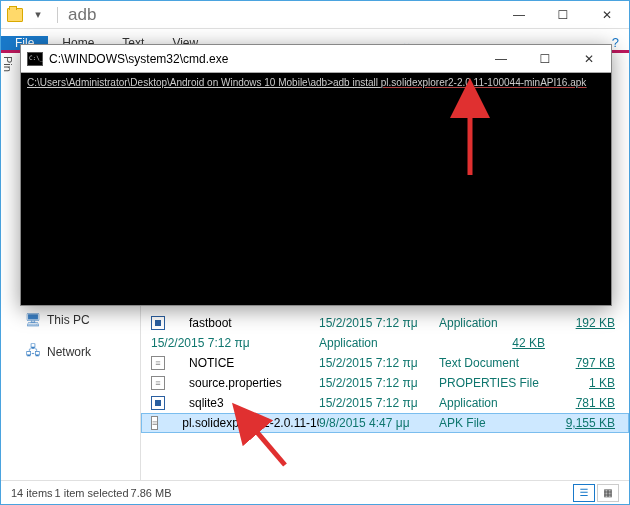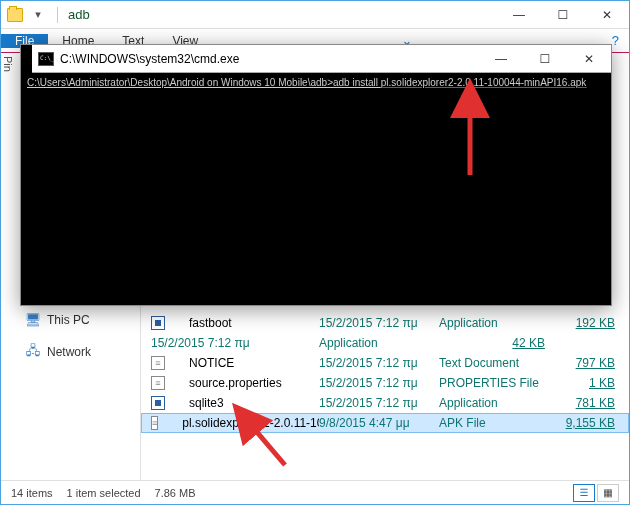--- a/index.html
+++ b/index.html
@@ -6,25 +6,25 @@
 body { width: 630px; height: 505px; overflow: hidden; background: #fff; position: relative; }
 
 .explorer-window { width: 100%; height: 100%; border: 1px solid #4aa3df; display: flex; flex-direction: column; background: #fff; }
 
 .titlebar-ex { height: 28px; background: #fff; display: flex; align-items: center; justify-content: space-between; border-bottom: 1px solid #e0e0e0; }
 .titlebar-left { display: flex; align-items: center; gap: 6px; padding-left: 6px; }
 .folder-icon { width: 16px; height: 14px; background: #ffd96a; border: 1px solid #d9a900; border-radius: 1px; position: relative; }
 .folder-icon::before { content:''; position:absolute; top:-3px; left:1px; width:6px; height:3px; background:#ffd96a; border:1px solid #d9a900; border-bottom:none; }
 .qat-btn { width: 18px; display:flex; justify-content:center; color:#555; font-size:11px; }
 .titlebar-sep { width:1px; height:16px; background:#ccc; margin:0 4px; }
-.titlebar-title { font-size: 13px; color: #14532d; }
+.titlebar-title { font-size: 17px; color: #737373; }
 .winbtns { display:flex; }
 .winbtn { width: 44px; height: 28px; display:flex; align-items:center; justify-content:center; font-size: 12px; color:#333; }
 
-.menubar { height: 24px; display:flex; align-items:center; border-bottom:1px solid #be185d; position: relative; }
+.menubar { height: 24px; display:flex; align-items:flex-end; border-bottom:3px solid #be185d; position: relative; }
 .menutab { padding: 0 14px; font-size: 12px; display:flex; align-items:center; color:#333; }
 .menutab.file { background:#1979ca; color:#fff; }
 .help-icon { margin-left:auto; padding:0 10px; display:flex; align-items:center; color:#1979ca; font-size:13px; }
 
 .content-area { flex:1; display:flex; overflow:hidden; }
 .navpane { width: 140px; border-right: 1px solid #e0e0e0; padding-top: 6px; }
 .nav-item { display:flex; align-items:center; gap:6px; padding: 3px 10px 3px 24px; font-size: 12px; color:#333; }
 .nav-item .ico { width:16px; display:flex; justify-content:center; font-size:13px; }
 .thispc .ico { color:#3a7fc4; }
 .network .ico { color:#3a7fc4; }
@@ -33,29 +33,29 @@
 .file-row { display:grid; grid-template-columns: 1fr 120px 110px 70px; padding: 1px 10px; align-items:center; height: 20px; }
 .file-row.selected { background:#cde8ff; border:1px solid #7abdee; padding:0 9px; }
 .file-name { display:flex; align-items:center; gap:24px; white-space:nowrap; overflow:hidden; }
 .ficon { width:14px; height:14px; border:1px solid #888; background:#fff; display:inline-flex; align-items:center; justify-content:center; font-size:8px; }
 .ficon.app { border-color:#2a5fa0; }
 .ficon.app::after { content:''; width:6px; height:6px; background:#2a5fa0; }
 .ficon.txt::after { content:'≡'; color:#888; font-size:9px; }
 .file-size { text-align:right; padding-right:4px;text-decoration:underline; }
 .file-date, .file-type, .file-size { color:#0f766e; }
 
-.statusbar { height: 24px; border-top:1px solid #e0e0e0; display:flex; align-items:center; font-size: 11px; color:#444; padding: 0 10px; gap: 14px; }
+.statusbar { height: 24px; border-top:1px solid #e0e0e0; display:flex; align-items:center; font-size: 11px; color:#444; padding: 0 10px; gap: 2px; }
 .statusbar .spacer { flex:1; }
 .view-icons { display:flex; gap:2px; }
 .vicn { width:22px; height:18px; border:1px solid #ccc; display:flex; align-items:center; justify-content:center; font-size:10px; }
 .vicn.active { border-color:#1979ca; color:#1979ca; }
 
 
 .cmd-window { position:absolute; left:20px; top:44px; width:592px; height:262px; background:#000; border:1px solid #888; box-shadow:0 4px 20px rgba(0,0,0,0.4); display:flex; flex-direction:column; }
-.cmd-titlebar { height:28px; background:#fff; display:flex; align-items:center; border-bottom:1px solid #aaa;margin-left:11px; }
+.cmd-titlebar { height:28px; background:#fff; display:flex; align-items:center; border-bottom:1px solid #aaa; }
 .cmd-icon { width:16px; height:14px; background:#000; margin:0 6px; border:1px solid #555; position:relative; }
 .cmd-icon::after { content:'C:\\_'; color:#ccc; font-size:6px; position:absolute; top:1px; left:1px; font-family:monospace; }
 .cmd-title { font-size:12px; flex:1; }
 .cmd-body { flex:1; background:#000; color:#ccc; font-family: Consolas, 'Courier New', monospace; font-size:10px; padding:4px 6px; white-space:pre; overflow:hidden;text-decoration:underline; }
 .cmd-underline { text-decoration: underline; text-decoration-color: #b04040; }
 
 
 .arrow { position:absolute; pointer-events:none; }
 .arrow svg { overflow:visible; }
 

